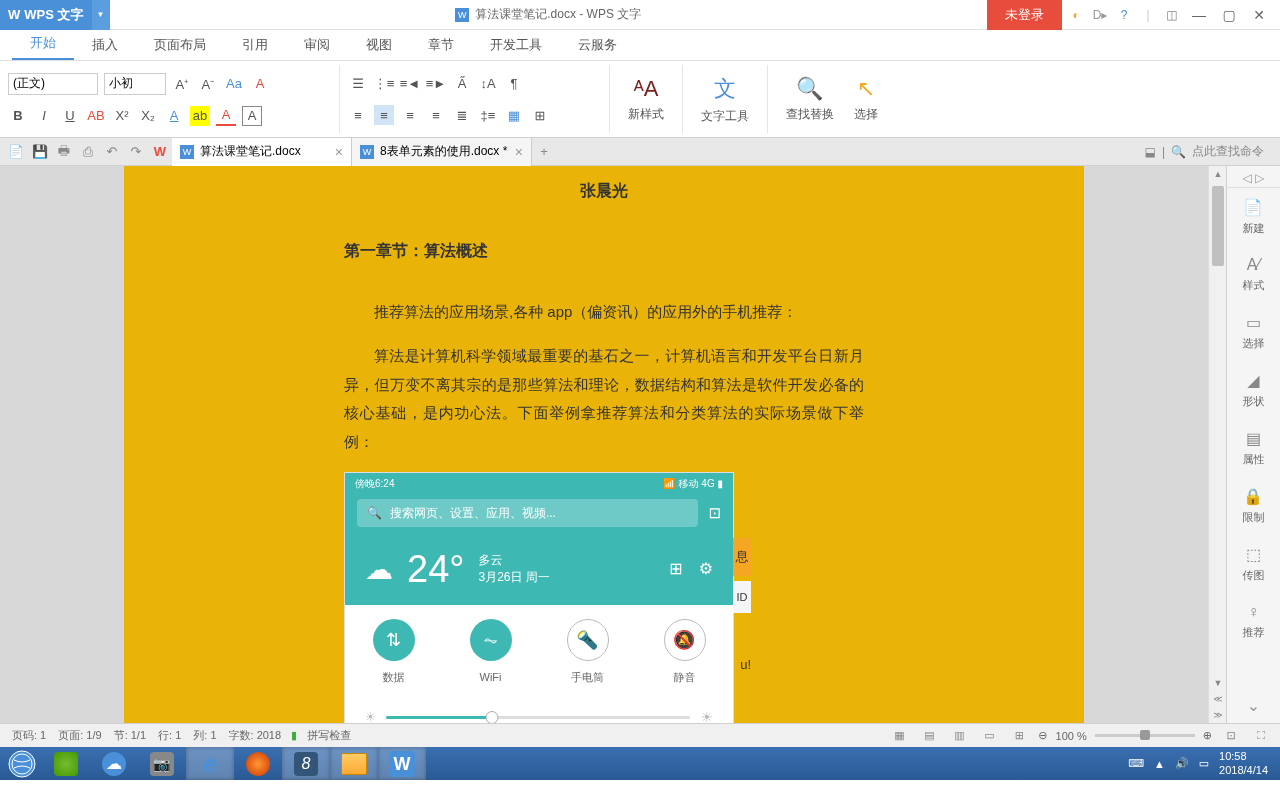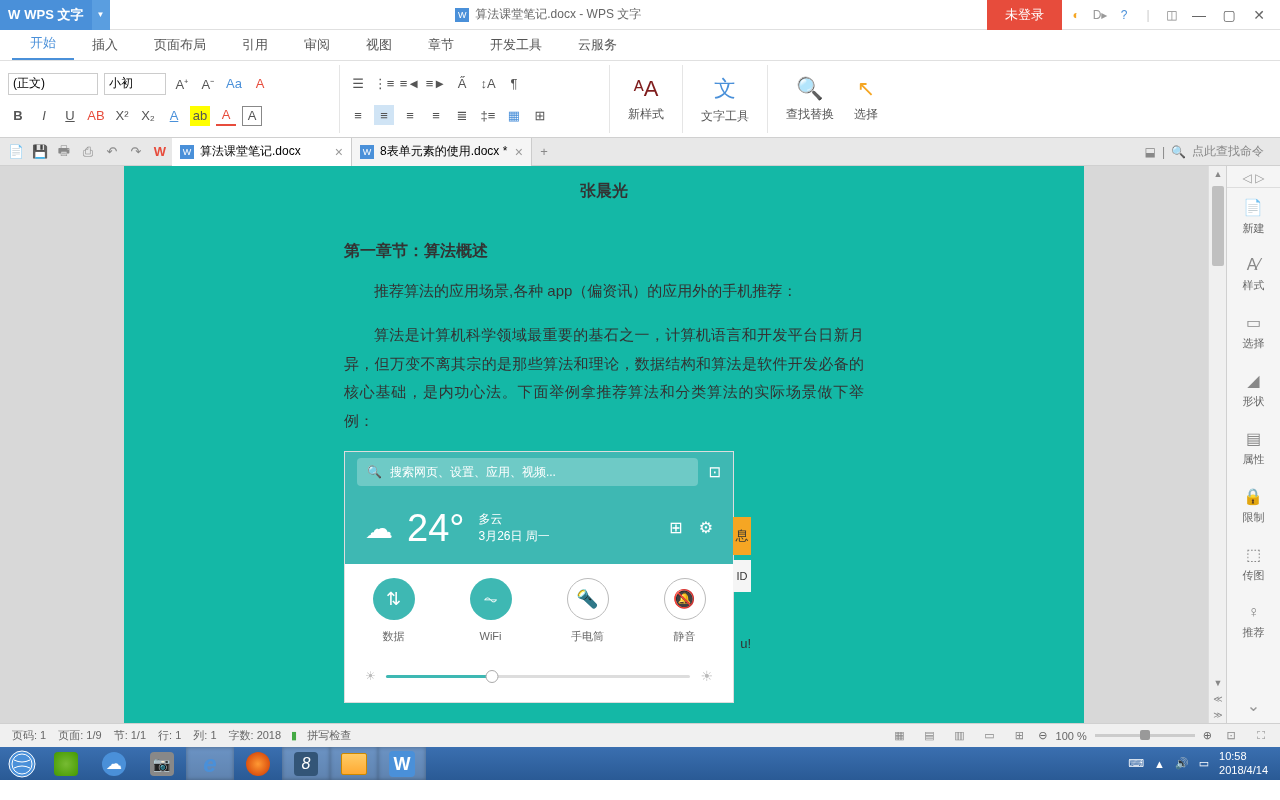--- a/index.html
+++ b/index.html
@@ -41,24 +41,24 @@
 .tabbar { height: 28px; background: #e8e8e8; display: flex; align-items: center; padding: 0 4px; border-bottom: 1px solid #d0d0d0; }
 .tab-icon-btn { width: 24px; height: 24px; display: flex; align-items: center; justify-content: center; font-size: 13px; color: #888; cursor: pointer; }
 .doc-tab { height: 28px; padding: 0 8px; display: flex; align-items: center; gap: 6px; font-size: 12px; background: #f5f5f5; border-right: 1px solid #ccc; min-width: 180px; max-width: 250px; cursor: pointer; }
 .doc-tab.active { background: #fff; }
 .doc-tab .close { margin-left: auto; color: #999; font-size: 14px; }
 .tab-right { margin-left: auto; display: flex; align-items: center; gap: 6px; font-size: 12px; color: #888; padding-right: 12px; }
 
 
 .doc-area { height: 557px; background: #d8d8d8; display: flex; position: relative; }
 .doc-scroll { flex: 1; overflow: hidden; display: flex; justify-content: center; }
-.doc-page { width: 960px; background: #14b8a6; padding: 0 220px; position: relative; }
+.doc-page { width: 960px; background: #eab308; padding: 0 220px; position: relative; }
 .doc-content { font-size: 15px; line-height: 1.9; color: #333; }
 .doc-author { text-align: center; font-weight: bold; font-size: 16px; padding-top: 10px; }
-.doc-heading { font-weight: bold; font-size: 16px; margin: 30px 0 10px; }
+.doc-heading { font-weight: bold; font-size: 16px; margin: 30px 0 31px; }
 .doc-para { text-indent: 2em; margin-bottom: 16px; text-align: justify; }
 
 
 .phone { width: 390px; margin-left: 0; background: #fff; border: 1px solid #ddd; position: relative; }
 .phone-status { height: 20px; background: #3eb8b3; color: #fff; display: flex; align-items: center; justify-content: space-between; padding: 0 10px; font-size: 10px; }
 .phone-search { height: 40px; background: #3eb8b3; display: flex; align-items: center; padding: 0 12px; gap: 10px; }
 .phone-search-box { flex: 1; background: rgba(255,255,255,0.25); border-radius: 4px; height: 28px; display: flex; align-items: center; padding: 0 10px; color: #fff; font-size: 12px; gap: 8px; }
 .phone-weather { height: 72px; background: #3eb8b3; color: #fff; display: flex; align-items: center; padding: 0 20px; gap: 14px; position: relative; }
 .temp { font-size: 38px; font-weight: 200; }
 .weather-info { font-size: 12px; line-height: 1.4; }
@@ -241,20 +241,24 @@
 <div class="doc-area">
   <div class="doc-scroll">
     <div class="doc-page">
       <div class="doc-content">
         <div class="doc-author">张晨光</div>
         <div class="doc-heading">第一章节：算法概述</div>
         <div class="doc-para">推荐算法的应用场景,各种 app（偏资讯）的应用外的手机推荐：</div>
         <div class="doc-para">算法是计算机科学领域最重要的基石之一，计算机语言和开发平台日新月异，但万变不离其宗的是那些算法和理论，数据结构和算法是软件开发必备的核心基础，是内功心法。下面举例拿推荐算法和分类算法的实际场景做下举例：</div>
 
         <div class="phone">
+          <div class="phone-status">
+            <span>傍晚6:24</span>
+            <span>📶 <span>移动 4G</span> ▮</span>
+          </div>
           <div class="phone-search">
             <div class="phone-search-box">
               <span>🔍</span>
               <span>搜索网页、设置、应用、视频...</span>
             </div>
             <span style="color:#fff">⊡</span>
           </div>
           <div class="phone-weather">
             <span style="font-size:28px">☁</span>
             <span class="temp">24°</span>

